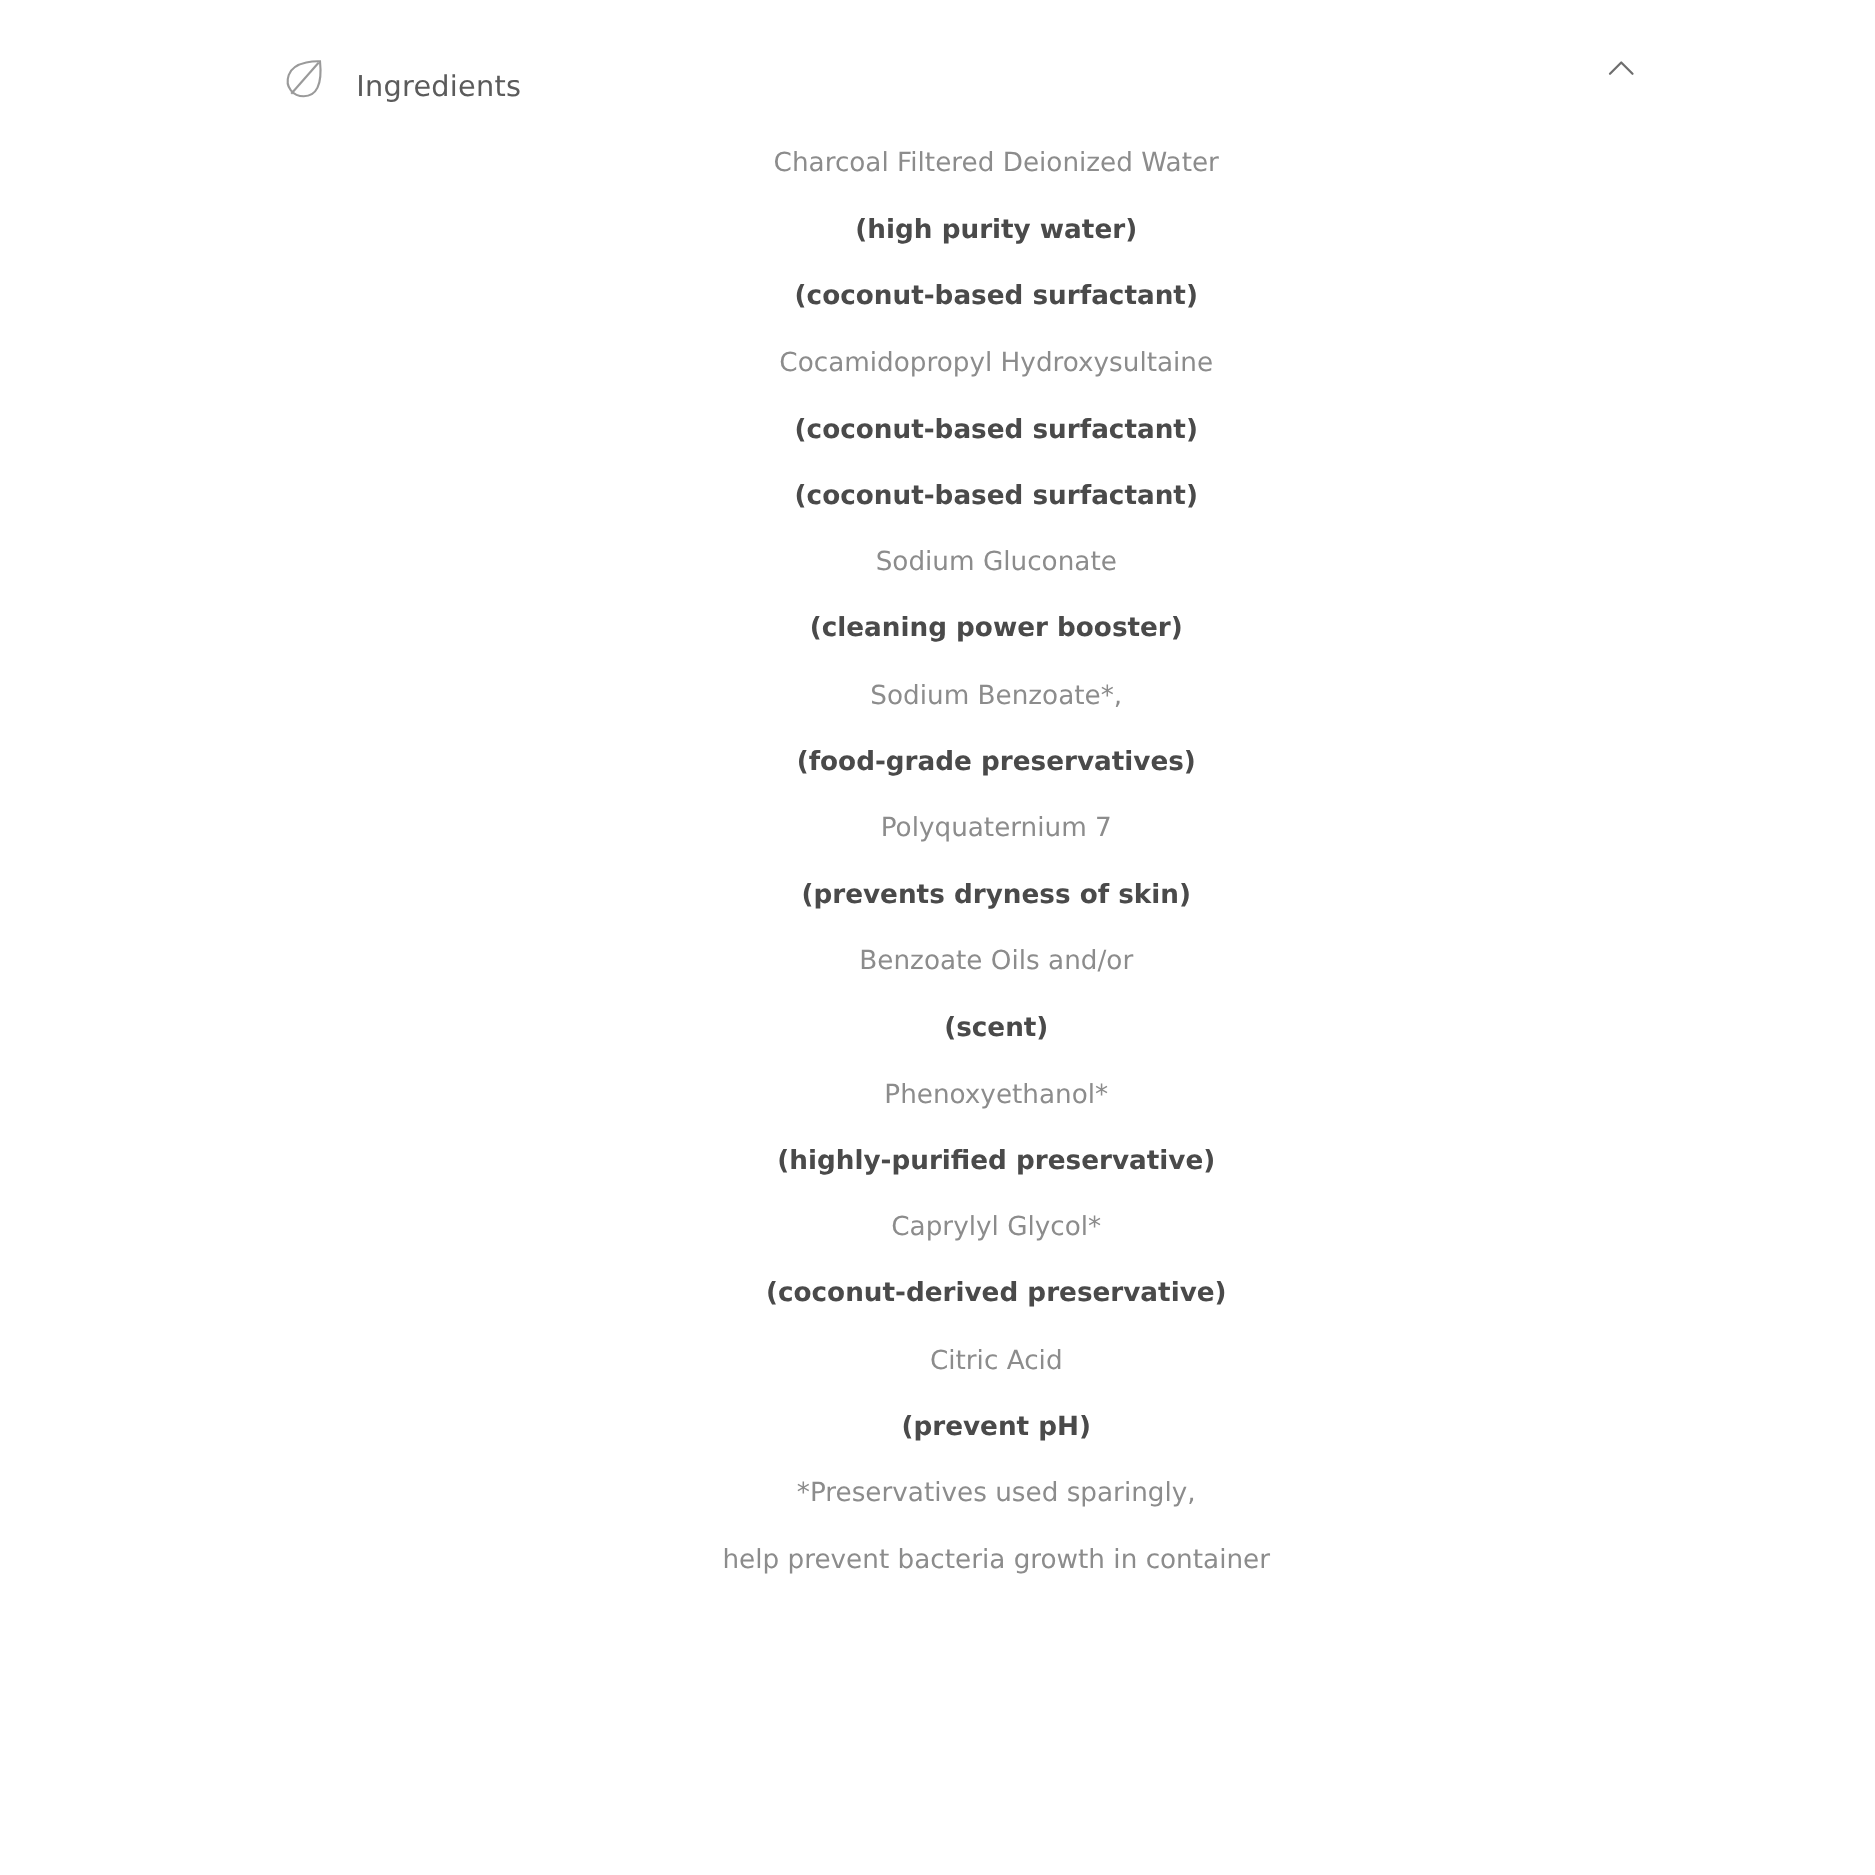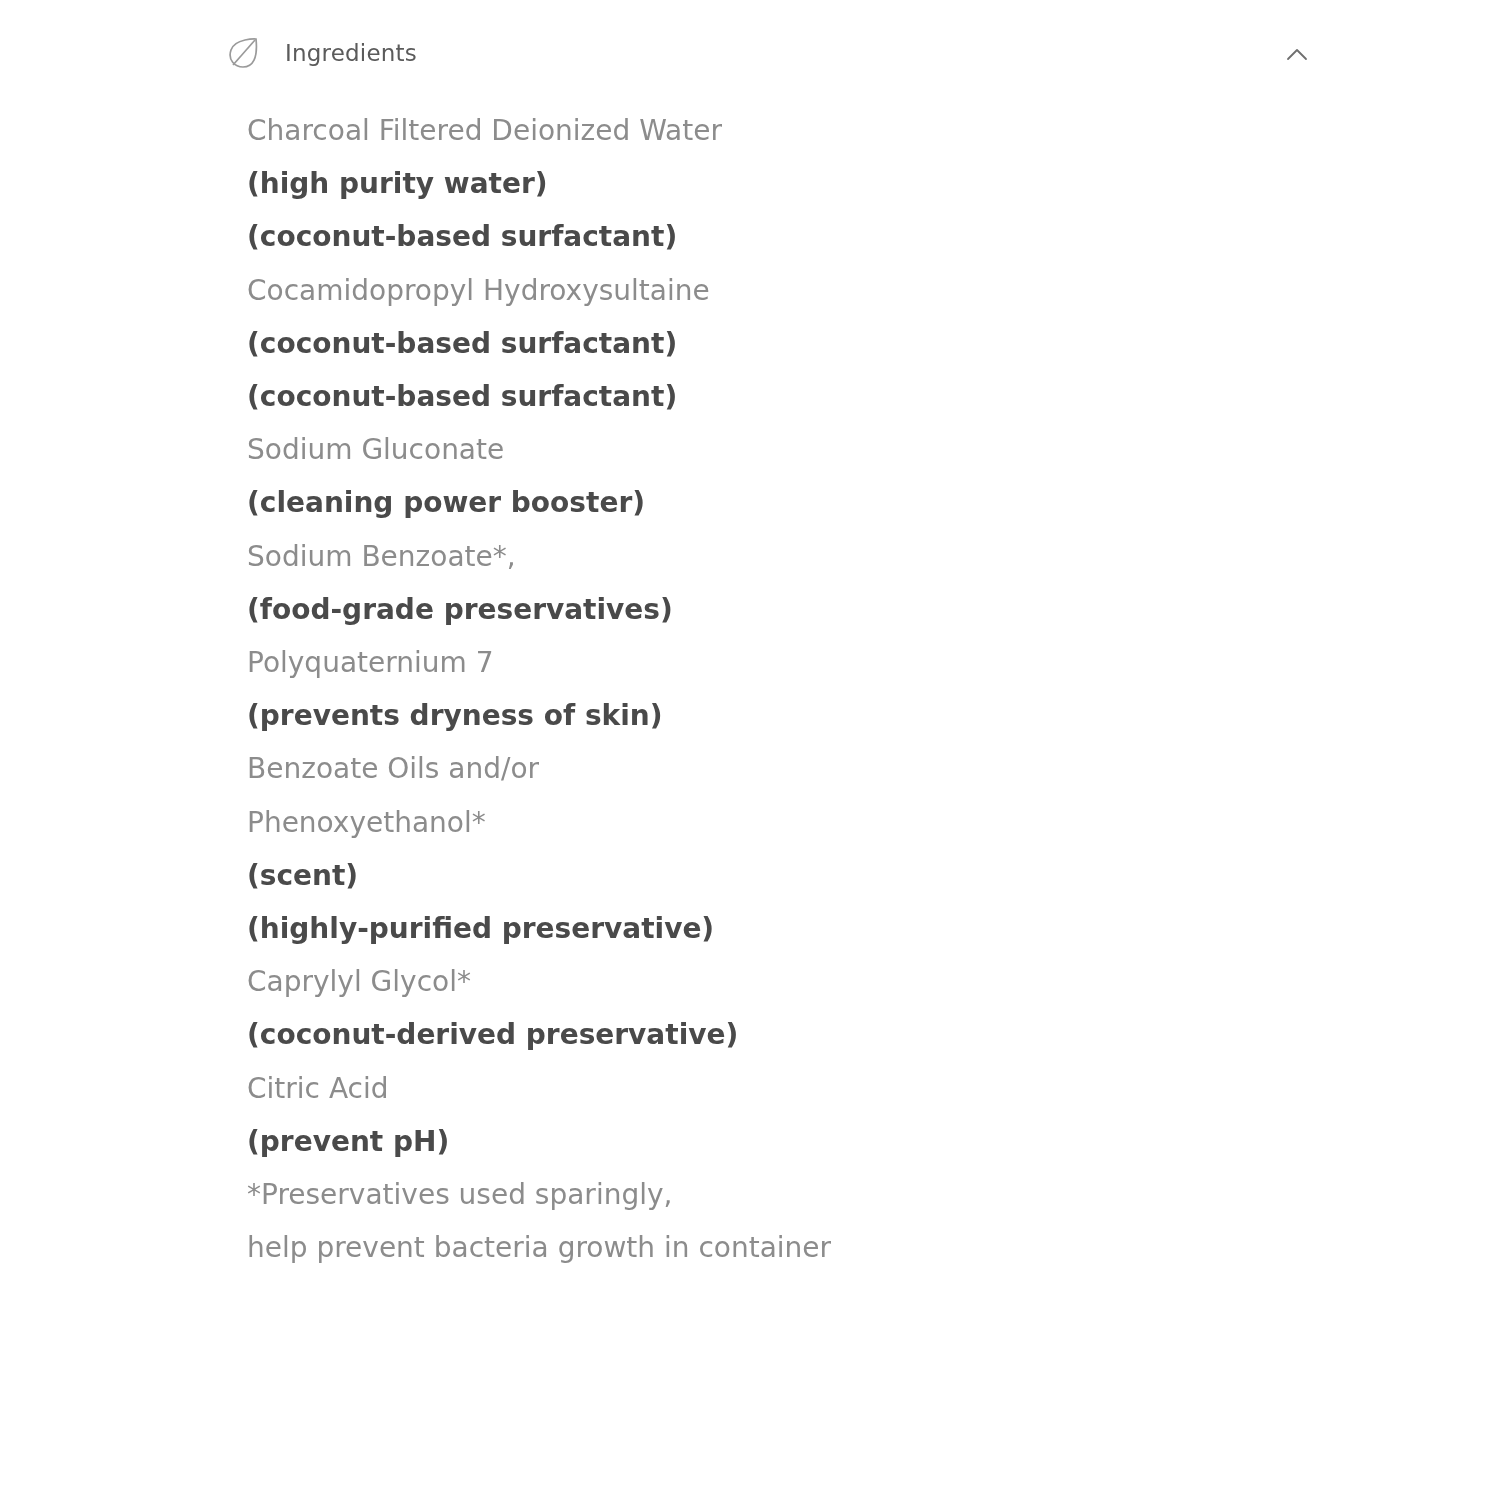--- a/index.html
+++ b/index.html
@@ -22,21 +22,21 @@
     height: 1500px;
     background: #ffffff;
   }
   .section-header {
     position: absolute;
     left: 225px;
     top: 24px;
     width: 1085px;
     height: 58px;
     display: flex;
-    align-items: center;
+    align-items: flex-end;
   }
   .leaf-icon {
     width: 38px;
     height: 38px;
     flex: 0 0 38px;
     display: block;
     margin-right: 22px;
   }
   .section-title {
     font-size: 23px;
@@ -53,25 +53,26 @@
     height: 26px;
     display: block;
   }
   .ingredients-list {
     position: absolute;
     left: 247px;
     top: 104px;
     width: 1100px;
   }
   .ing-line {
-    font-size: 28px;
+    font-size: 21px;
     line-height: 53.2px;
     color: #8c8c8c;
     font-weight: 400;
     white-space: nowrap;
+    text-align: center;
   }
   .ing-line.desc {
     color: #4a4a4a;
     font-weight: 700;
   }
   .ing-line.note {
     color: #8c8c8c;
     font-weight: 400;
   }
 </style>
@@ -102,22 +103,22 @@
       <div class="ing-line">Cocamidopropyl Hydroxysultaine</div>
       <div class="ing-line desc">(coconut-based surfactant)</div>
       <div class="ing-line desc">(coconut-based surfactant)</div>
       <div class="ing-line">Sodium Gluconate</div>
       <div class="ing-line desc">(cleaning power booster)</div>
       <div class="ing-line">Sodium Benzoate*,</div>
       <div class="ing-line desc">(food-grade preservatives)</div>
       <div class="ing-line">Polyquaternium 7</div>
       <div class="ing-line desc">(prevents dryness of skin)</div>
       <div class="ing-line">Benzoate Oils and/or</div>
+      <div class="ing-line desc">(scent)</div>
       <div class="ing-line">Phenoxyethanol*</div>
-      <div class="ing-line desc">(scent)</div>
       <div class="ing-line desc">(highly-purified preservative)</div>
       <div class="ing-line">Caprylyl Glycol*</div>
       <div class="ing-line desc">(coconut-derived preservative)</div>
       <div class="ing-line">Citric Acid</div>
       <div class="ing-line desc">(prevent pH)</div>
       <div class="ing-line note">*Preservatives used sparingly,</div>
       <div class="ing-line note">help prevent bacteria growth in container</div>
     </div>
 
 </div>

